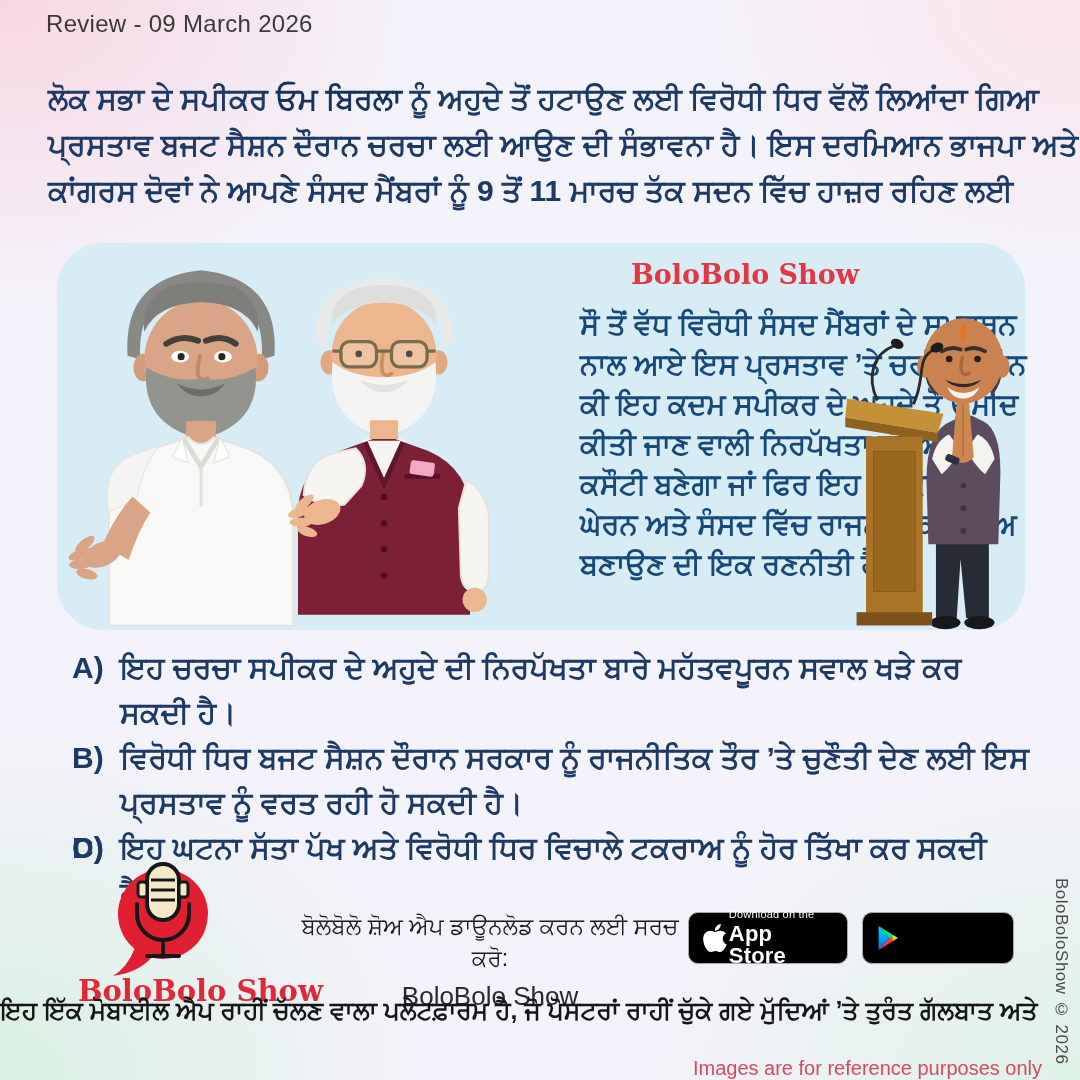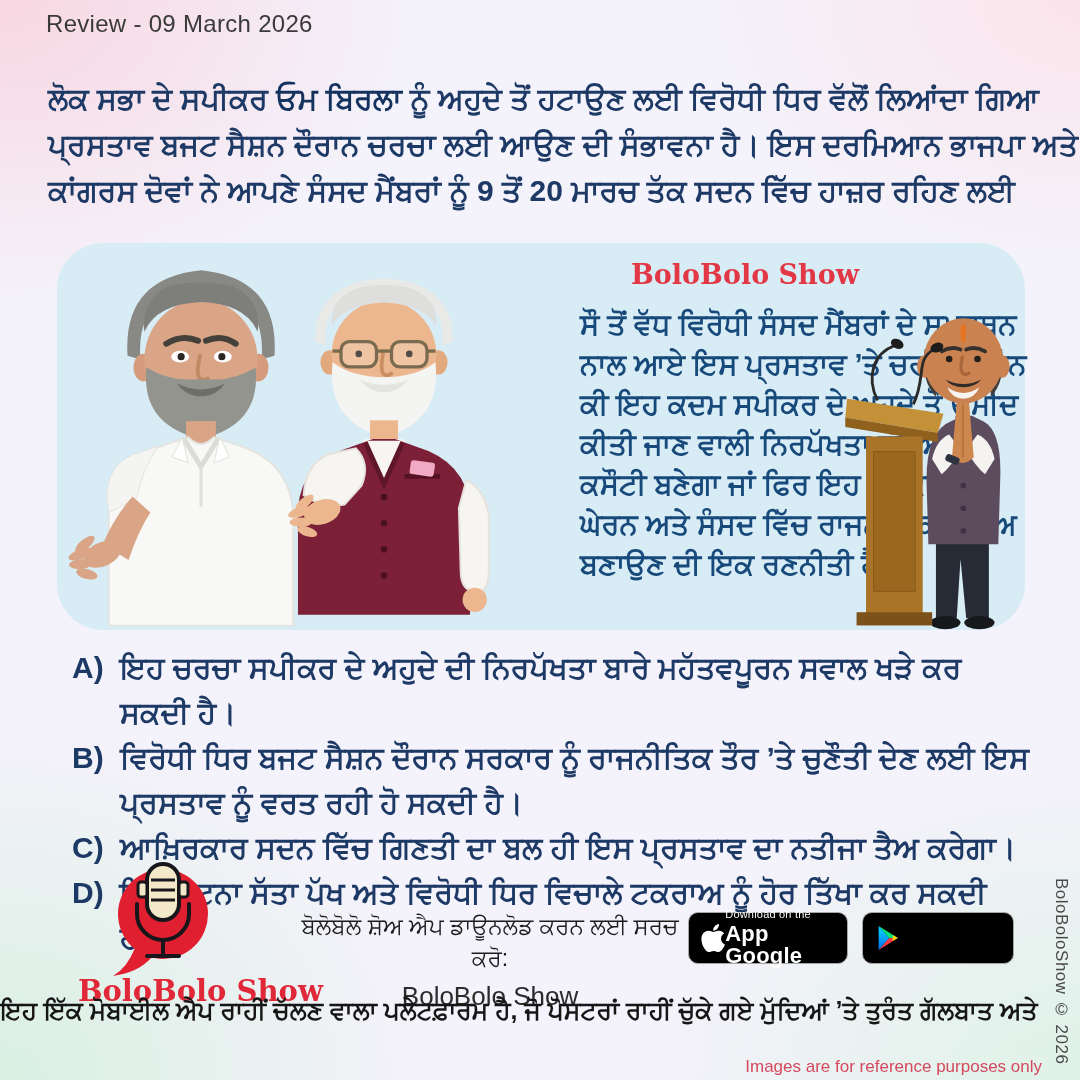--- a/index.html
+++ b/index.html
@@ -37,33 +37,33 @@
   .search-line2{font-size:26px;line-height:36px;margin-top:4px;color:#2b2b2b;}
   .badge{position:absolute;height:52px;background:#000;border:1px solid #a6a6a6;border-radius:10px;display:flex;align-items:center;color:#fff;box-sizing:border-box;padding:0 12px;}
   .badge-appstore{left:688px;top:912px;width:160px;}
   .badge-gplay{left:862px;top:912px;width:152px;}
   .badge-text{display:flex;flex-direction:column;line-height:1;}
   .badge-top{font-size:11px;letter-spacing:.2px;margin-bottom:3px;}
   .badge-bottom{font-size:22px;font-weight:700;letter-spacing:.2px;}
   .bottom-note{position:absolute;left:0;top:990px;width:1080px;text-align:left;color:#161616;font-weight:600;}
   .note-line{font-size:25px;line-height:40px;}
   .copyright-vertical{position:absolute;right:9px;top:878px;writing-mode:vertical-rl;font-size:17px;color:#4a4a4a;letter-spacing:.5px;}
-  .ref-note{position:absolute;right:38px;top:1057px;font-size:17px;color:#d6495e;}
+  .ref-note{position:absolute;right:38px;top:1057px;font-size:20px;color:#d6495e;}
 </style>
 </head>
 <body>
 
 <div class="page">
 
   <div class="review-date">Review - 09 March 2026</div>
 
   <div class="intro">
     <div class="iline"><span>ਲੋਕ ਸਭਾ ਦੇ ਸਪੀਕਰ </span><b>ਓਮ ਬਿਰਲਾ</b><span> ਨੂੰ ਅਹੁਦੇ ਤੋਂ ਹਟਾਉਣ ਲਈ ਵਿਰੋਧੀ ਧਿਰ ਵੱਲੋਂ ਲਿਆਂਦਾ ਗਿਆ</span></div>
     <div class="iline">ਪ੍ਰਸਤਾਵ ਬਜਟ ਸੈਸ਼ਨ ਦੌਰਾਨ ਚਰਚਾ ਲਈ ਆਉਣ ਦੀ ਸੰਭਾਵਨਾ ਹੈ। ਇਸ ਦਰਮਿਆਨ ਭਾਜਪਾ ਅਤੇ</div>
-    <div class="iline">ਕਾਂਗਰਸ ਦੋਵਾਂ ਨੇ ਆਪਣੇ ਸੰਸਦ ਮੈਂਬਰਾਂ ਨੂੰ 9 ਤੋਂ 20 ਮਾਰਚ ਤੱਕ ਸਦਨ ਵਿੱਚ ਹਾਜ਼ਰ ਰਹਿਣ ਲਈ</div>
+    <div class="iline">ਕਾਂਗਰਸ ਦੋਵਾਂ ਨੇ ਆਪਣੇ ਸੰਸਦ ਮੈਂਬਰਾਂ ਨੂੰ 9 ਤੋਂ 11 ਮਾਰਚ ਤੱਕ ਸਦਨ ਵਿੱਚ ਹਾਜ਼ਰ ਰਹਿਣ ਲਈ</div>
   </div>
 
   <div class="quiz-box">
 
     <svg class="fig fig-rahul" viewBox="0 0 270 372" xmlns="http://www.w3.org/2000/svg">
       <path d="M61,100 Q56,22 135,14 Q214,22 209,100 L196,104 Q200,56 168,44 Q135,36 102,44 Q70,56 74,104 Z" fill="#888884"></path>
       <ellipse cx="77" cy="112" rx="10" ry="14" fill="#d49c7d"></ellipse>
       <ellipse cx="193" cy="112" rx="10" ry="14" fill="#d49c7d"></ellipse>
       <ellipse cx="135" cy="104" rx="57" ry="60" fill="#d9a586"></ellipse>
       <path d="M78,76 Q90,48 135,46 Q180,48 192,76 Q196,44 168,30 Q135,22 102,30 Q74,44 78,76 Z" fill="#7e7e7a"></path>
@@ -181,21 +181,21 @@
       <polygon points="0,172 98,188 98,198 0,182" fill="#8f611d"></polygon>
       <rect x="22" y="192" width="60" height="188" fill="#aa7428"></rect>
       <rect x="30" y="208" width="44" height="148" fill="#9a671f" stroke="#875a18"></rect>
       <rect x="12" y="378" width="80" height="14" fill="#7d521a"></rect>
     </svg>
   </div>
 
   <div class="options">
     <div class="opt"><span class="opt-label">A)</span><span class="opt-text">ਇਹ ਚਰਚਾ ਸਪੀਕਰ ਦੇ ਅਹੁਦੇ ਦੀ ਨਿਰਪੱਖਤਾ ਬਾਰੇ ਮਹੱਤਵਪੂਰਨ ਸਵਾਲ ਖੜੇ ਕਰ ਸਕਦੀ ਹੈ।</span></div>
     <div class="opt"><span class="opt-label">B)</span><span class="opt-text">ਵਿਰੋਧੀ ਧਿਰ ਬਜਟ ਸੈਸ਼ਨ ਦੌਰਾਨ ਸਰਕਾਰ ਨੂੰ ਰਾਜਨੀਤਿਕ ਤੌਰ ’ਤੇ ਚੁਣੌਤੀ ਦੇਣ ਲਈ ਇਸ ਪ੍ਰਸਤਾਵ ਨੂੰ ਵਰਤ ਰਹੀ ਹੋ ਸਕਦੀ ਹੈ।</span></div>
-    <div class="opt"><span class="opt-label">C)</span><span class="opt-text">ਆਖ਼ਿਰਕਾਰ ਸਦਨ ਵਿੱਚ ਗਿਣਤੀ ਦਾ ਬਲ ਹੀ ਇਸ ਪ੍ਰਸਤਾਵ ਦਾ ਨਤੀਜਾ ਤੈਅ ਕਰੇਗਾ।</span></div>
+    <div class="opt"><span class="opt-label">C)</span></div>
     <div class="opt"><span class="opt-label">D)</span><span class="opt-text">ਇਹ ਘਟਨਾ ਸੱਤਾ ਪੱਖ ਅਤੇ ਵਿਰੋਧੀ ਧਿਰ ਵਿਚਾਲੇ ਟਕਰਾਅ ਨੂੰ ਹੋਰ ਤਿੱਖਾ ਕਰ ਸਕਦੀ ਹੈ।</span></div>
   </div>
 
   <div class="footer-logo">
     <svg width="132" height="122" viewBox="0 0 120 122" xmlns="http://www.w3.org/2000/svg">
       <circle cx="60" cy="58" r="45" fill="#e02030"></circle>
       <path d="M32,92 Q24,112 10,120 Q36,116 48,102 Z" fill="#e02030"></path>
       <rect x="44" y="8" width="32" height="56" rx="16" fill="#f3e9c8" stroke="#17161a" stroke-width="4"></rect>
       <line x1="48" y1="24" x2="72" y2="24" stroke="#17161a" stroke-width="3"></line>
       <line x1="48" y1="34" x2="72" y2="34" stroke="#17161a" stroke-width="3"></line>
@@ -213,21 +213,21 @@
     <div class="search-line1">ਬੋਲੋਬੋਲੋ ਸ਼ੋਅ ਐਪ ਡਾਊਨਲੋਡ ਕਰਨ ਲਈ ਸਰਚ ਕਰੋ:</div>
     <div class="search-line2">BoloBolo Show</div>
   </div>
 
   <div class="badge badge-appstore">
     <svg width="28" height="32" viewBox="0 0 384 512" xmlns="http://www.w3.org/2000/svg">
       <path fill="#ffffff" d="M318.7 268.7c-.2-36.7 16.4-64.4 50-84.8-18.8-26.9-47.2-41.7-84.7-44.6-35.5-2.8-74.3 20.7-88.5 20.7-15 0-49.4-19.7-76.4-19.7C63.3 141.2 4 184.8 4 273.5q0 39.3 14.4 81.2c12.8 36.7 59 126.7 107.2 125.2 25.2-.6 43-17.9 75.8-17.9 31.8 0 48.3 17.9 76.4 17.9 48.6-.7 90.4-82.5 102.6-119.3-65.2-30.7-61.7-90-61.7-91.9zm-56.6-164.2c27.3-32.4 24.8-61.9 24-72.5-24.1 1.4-52 16.4-67.9 34.9-17.5 19.8-27.8 44.3-25.6 71.9 26.1 2 49.9-11.4 69.5-34.3z"></path>
     </svg>
     <div class="badge-text">
       <span class="badge-top">Download on the</span>
-      <span class="badge-bottom">App Google</span>
+      <span class="badge-bottom">App Store</span>
     </div>
   </div>
 
   <div class="badge badge-gplay">
     <svg width="26" height="30" viewBox="0 0 100 100" xmlns="http://www.w3.org/2000/svg">
       <defs>
         <linearGradient id="gpblue" x1="0" y1="0" x2="0" y2="1">
           <stop offset="0" stop-color="#00d7fe"></stop>
             <stop offset="1" stop-color="#0070f0"></stop>
         </linearGradient>

